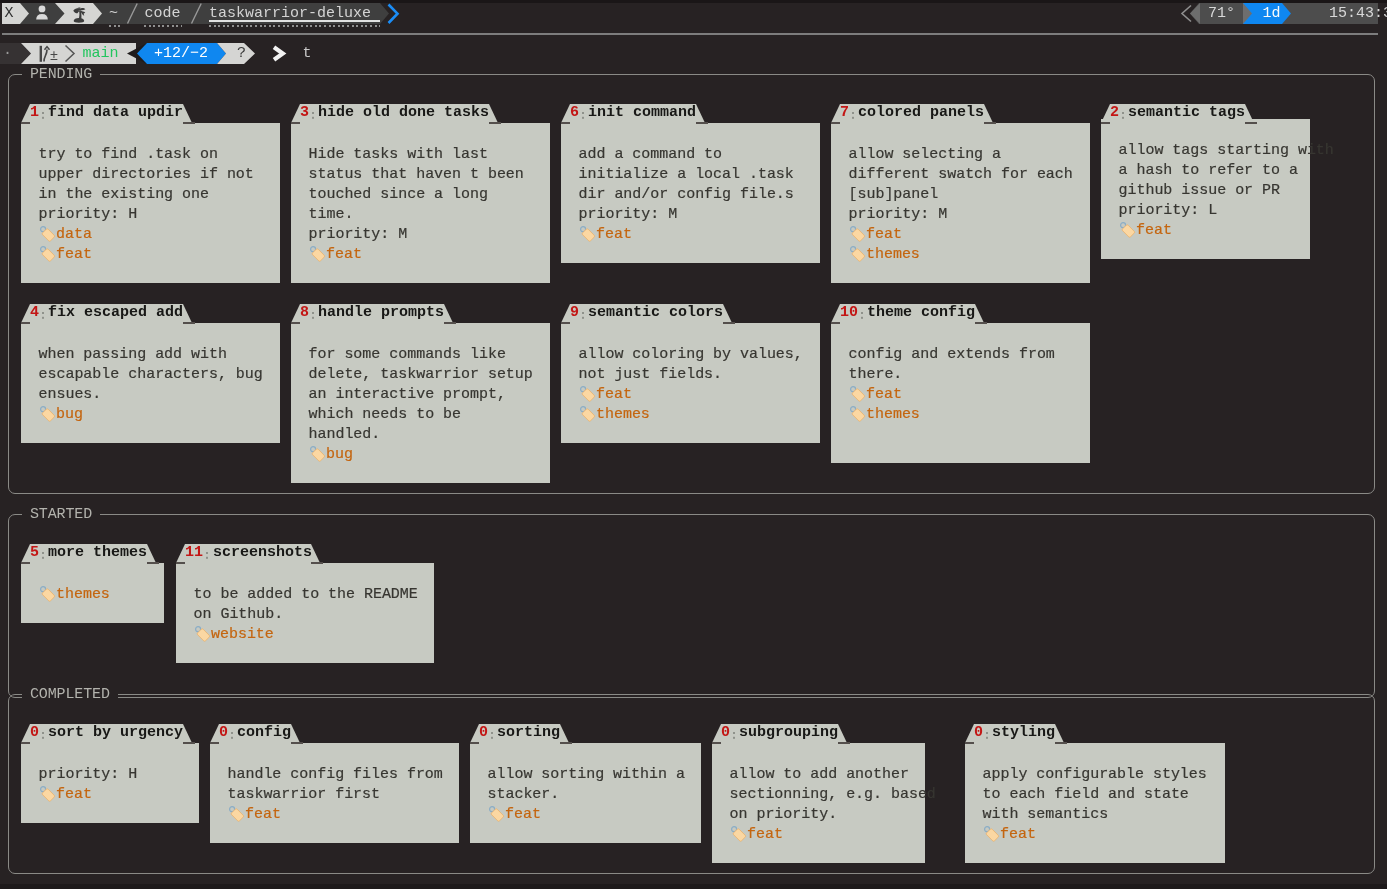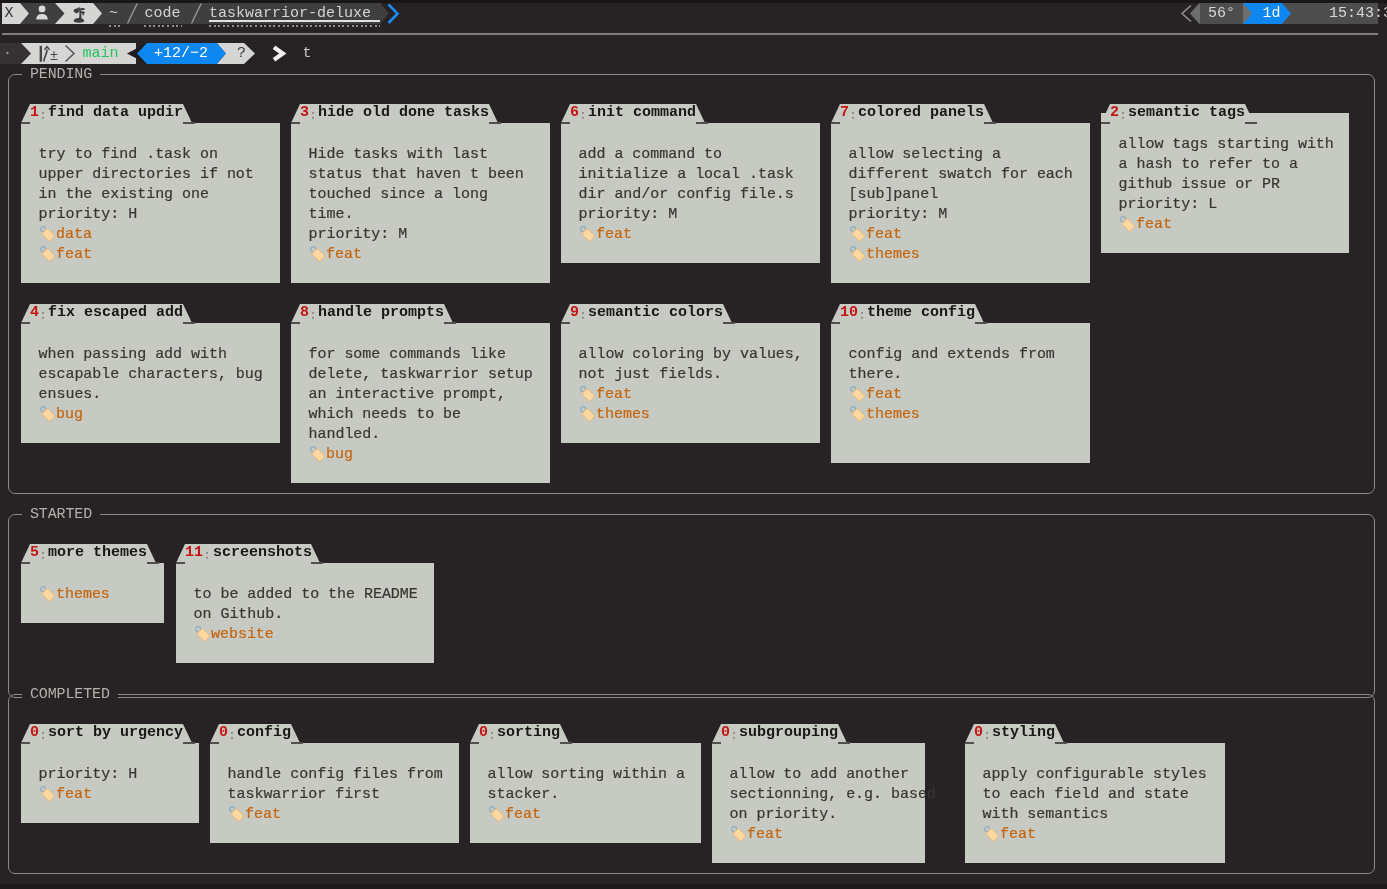--- a/index.html
+++ b/index.html
@@ -84,21 +84,21 @@
       <div class="tdots" style="left:143.5px;width:38px"></div>
       <div class="tdots" style="left:208.5px;width:171px"></div>
       <svg class="tico" style="left:385px" width="16" height="22" viewBox="0 0 16 22">
         <path d="M3.5 1.5 L12.5 10.7 L3.5 20" fill="none" stroke="#1b8df6" stroke-width="2.6"></path>
       </svg>
       <svg class="tico" style="left:1178px" width="16" height="21" viewBox="0 0 16 21">
         <path d="M13 2.5 L4 10.5 L13 18.5" fill="none" stroke="#8f8f8f" stroke-width="1.6"></path>
       </svg>
       <div class="pseg2" style="left:1190px;width:188px;clip-path:polygon(0 10.5px,9px 0,188px 0,188px 21px,9px 21px)"></div>
       <div class="pseg4" style="left:1190px;width:10px;clip-path:polygon(10px 0,0 10.5px,10px 21px)"></div>
-      <span class="tlight" style="left:1208px">56°</span>
+      <span class="tlight" style="left:1208px">71°</span>
       <div class="psegb" style="left:1243px;width:48px;clip-path:polygon(0 0,39px 0,48px 10.5px,39px 21px,0 21px)"></div>
       <div class="pseg3" style="left:1243px;width:10px;clip-path:polygon(0 0,9px 10.5px,0 21px)"></div>
       <span class="twhite" style="left:1262.5px">1d</span>
       <span class="tlight" style="left:1329px">15:43:36</span>
     </div>
     <div class="sep1"></div>
     <div class="gbar">
       <div class="gseg0" style="left:0;width:31px;clip-path:polygon(0 0,21px 0,31px 10.5px,21px 21px,0 21px)"></div>
       <span class="gdot" style="left:3px">·</span>
       <div class="gseg" style="left:21px;width:115px;clip-path:polygon(0 0,115px 0,115px 21px,0 21px,10px 10.5px)"></div>
@@ -214,21 +214,21 @@
       </div>
       <div class="tab" style="width:162.0px;clip-path:polygon(0px 19px,9px 0px,153.0px 0px,162.0px 19px)">
         <span class="num">7</span>
         <span class="ttl" style="left:27.0px">colored panels</span>
         <i class="sepd" style="left:21.2px"></i>
       </div>
       <div class="ush" style="left:0px;width:9px"></div>
       <div class="ush" style="left:153.0px;width:11.5px"></div>
     </div>
     <div class="card" style="left:1101px;top:104px">
-      <div class="cbody" style="top:9px;width:248px;height:140px">
+      <div class="cbody" style="top:15px;width:209px;height:140px">
         <div class="ln"></div>
         <div class="ln">allow tags starting with</div>
         <div class="ln">a hash to refer to a</div>
         <div class="ln">github issue or PR</div>
         <div class="ln">priority: L</div>
         <div class="ln tg"><svg class="tagico" width="17" height="17" viewBox="0 0 17 17">
             <circle cx="4.1" cy="4.2" r="2.5" fill="none" stroke="#8aadc6" stroke-width="1.2"></circle>
             <rect x="5.5" y="4.4" width="7.8" height="11.2" rx="1.4" transform="rotate(-45 9.4 10.0)" fill="#fbd7a2" stroke="#ecae64" stroke-width="0.7"></rect>
           </svg>feat</div>
       </div>

